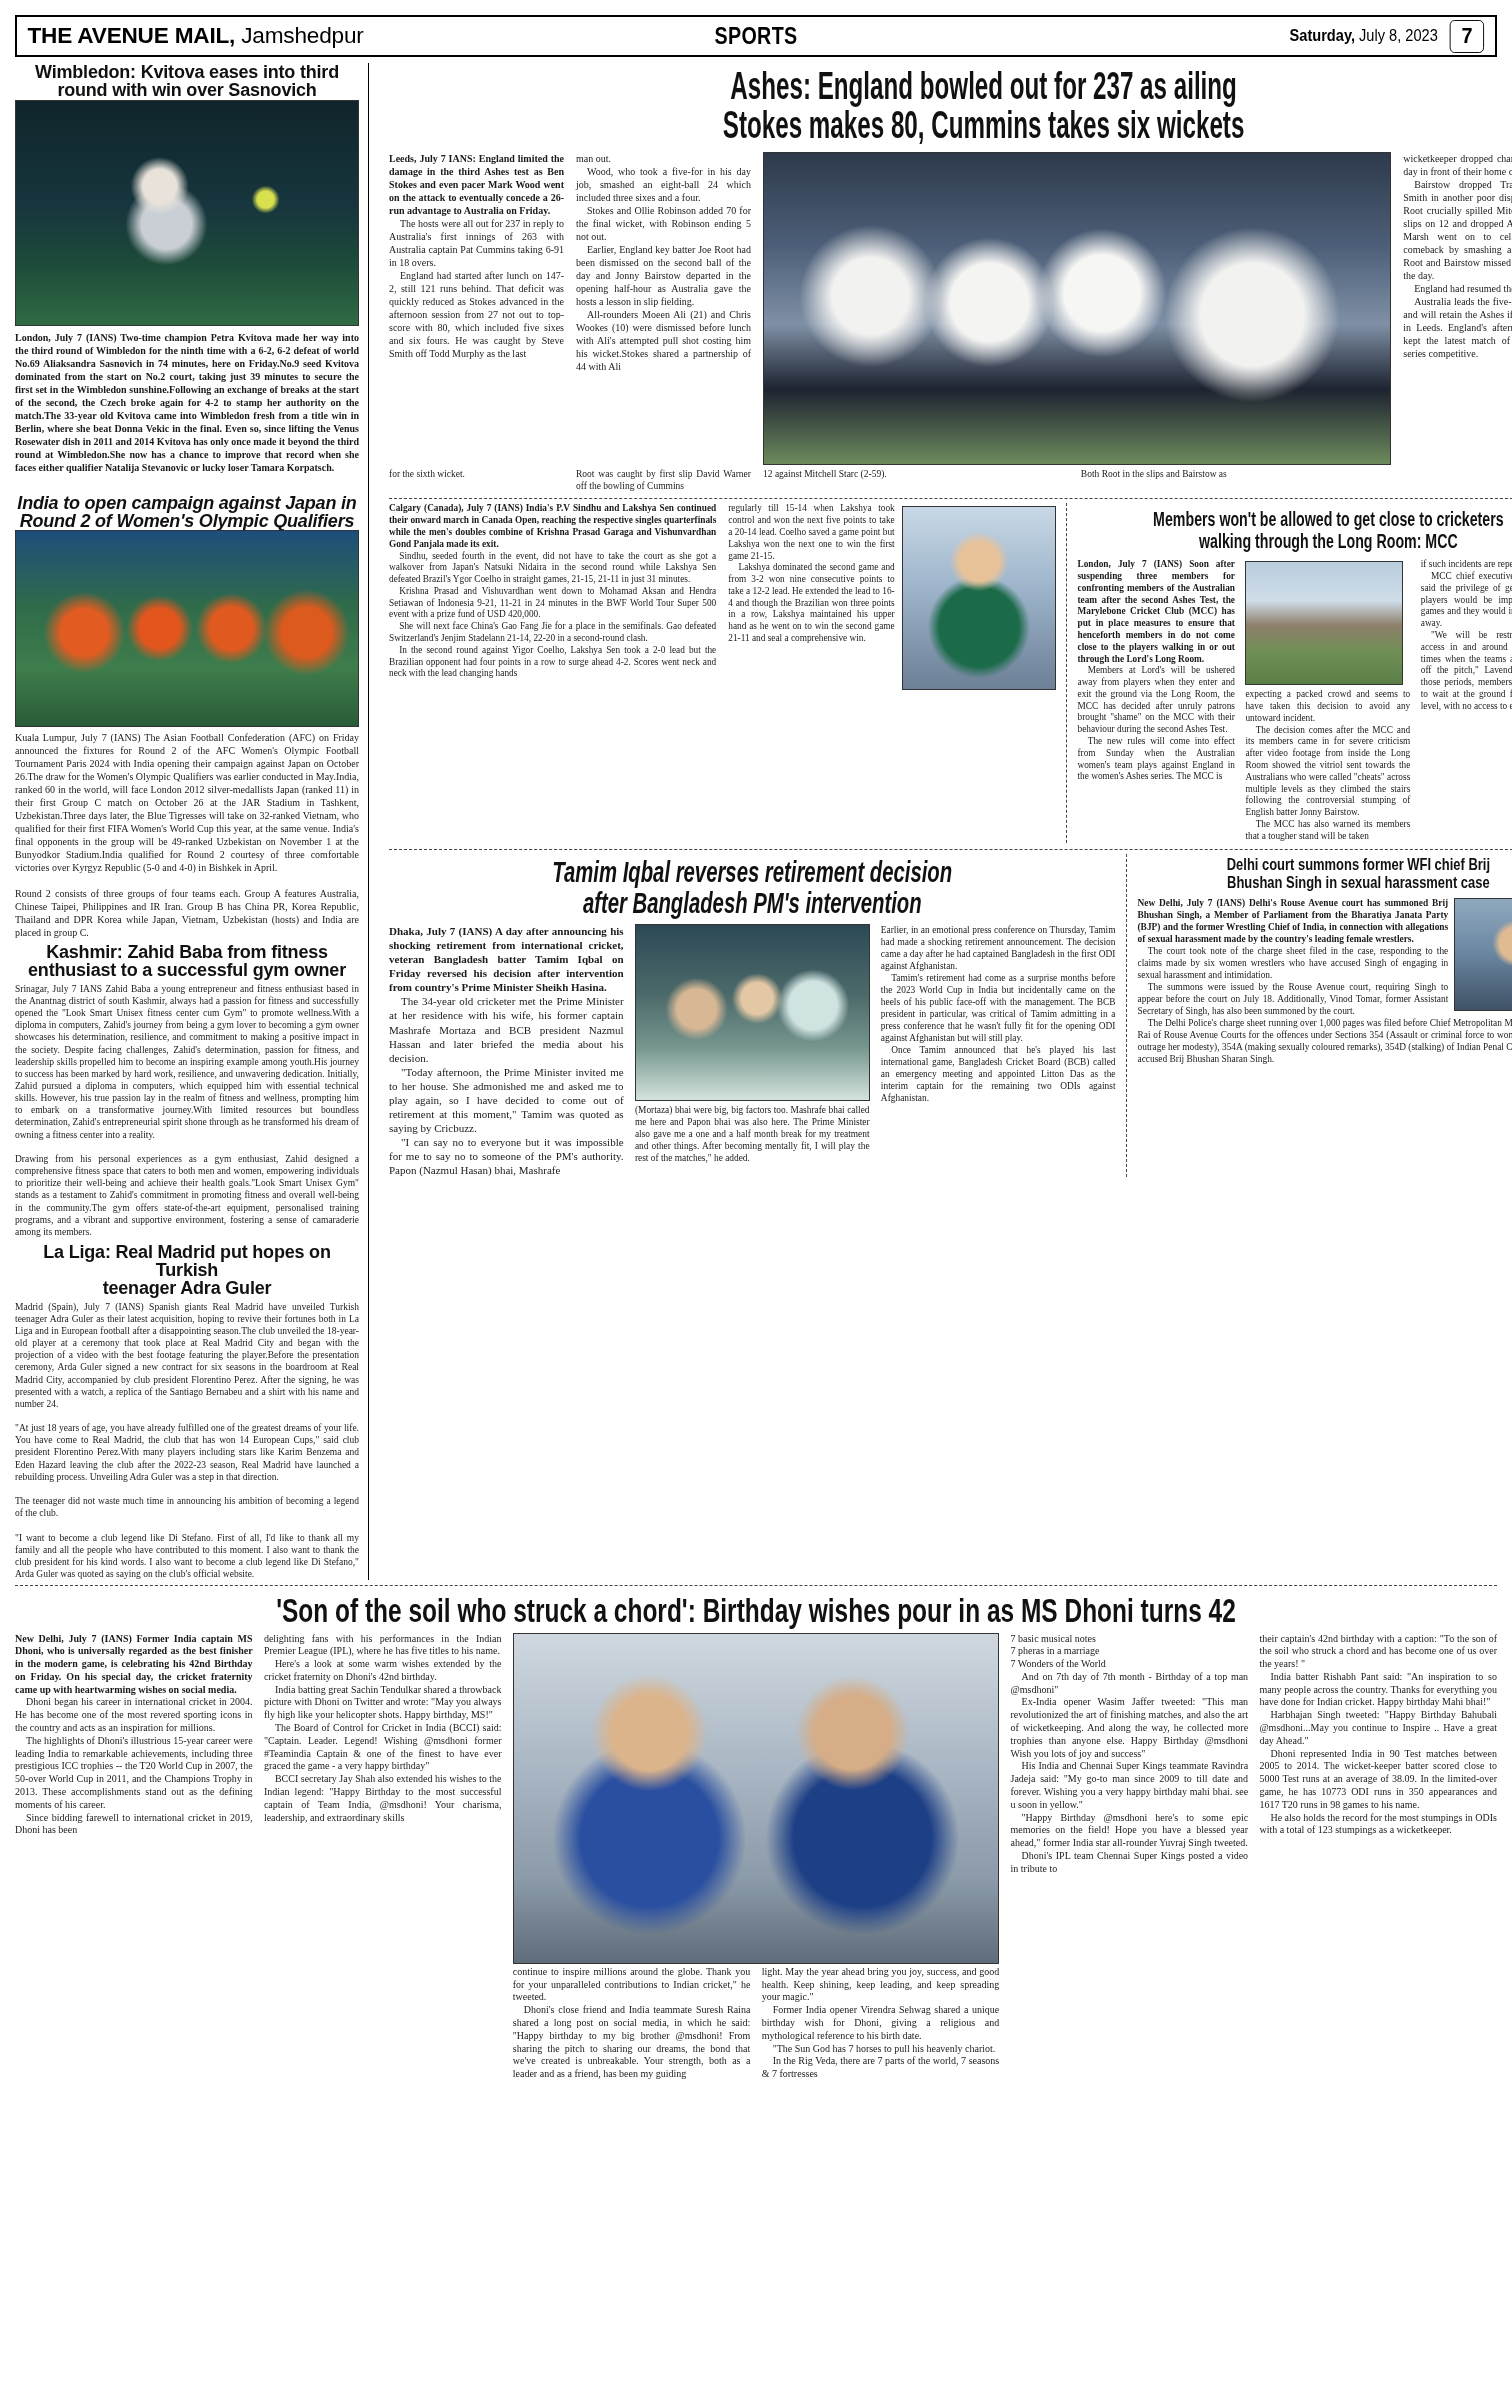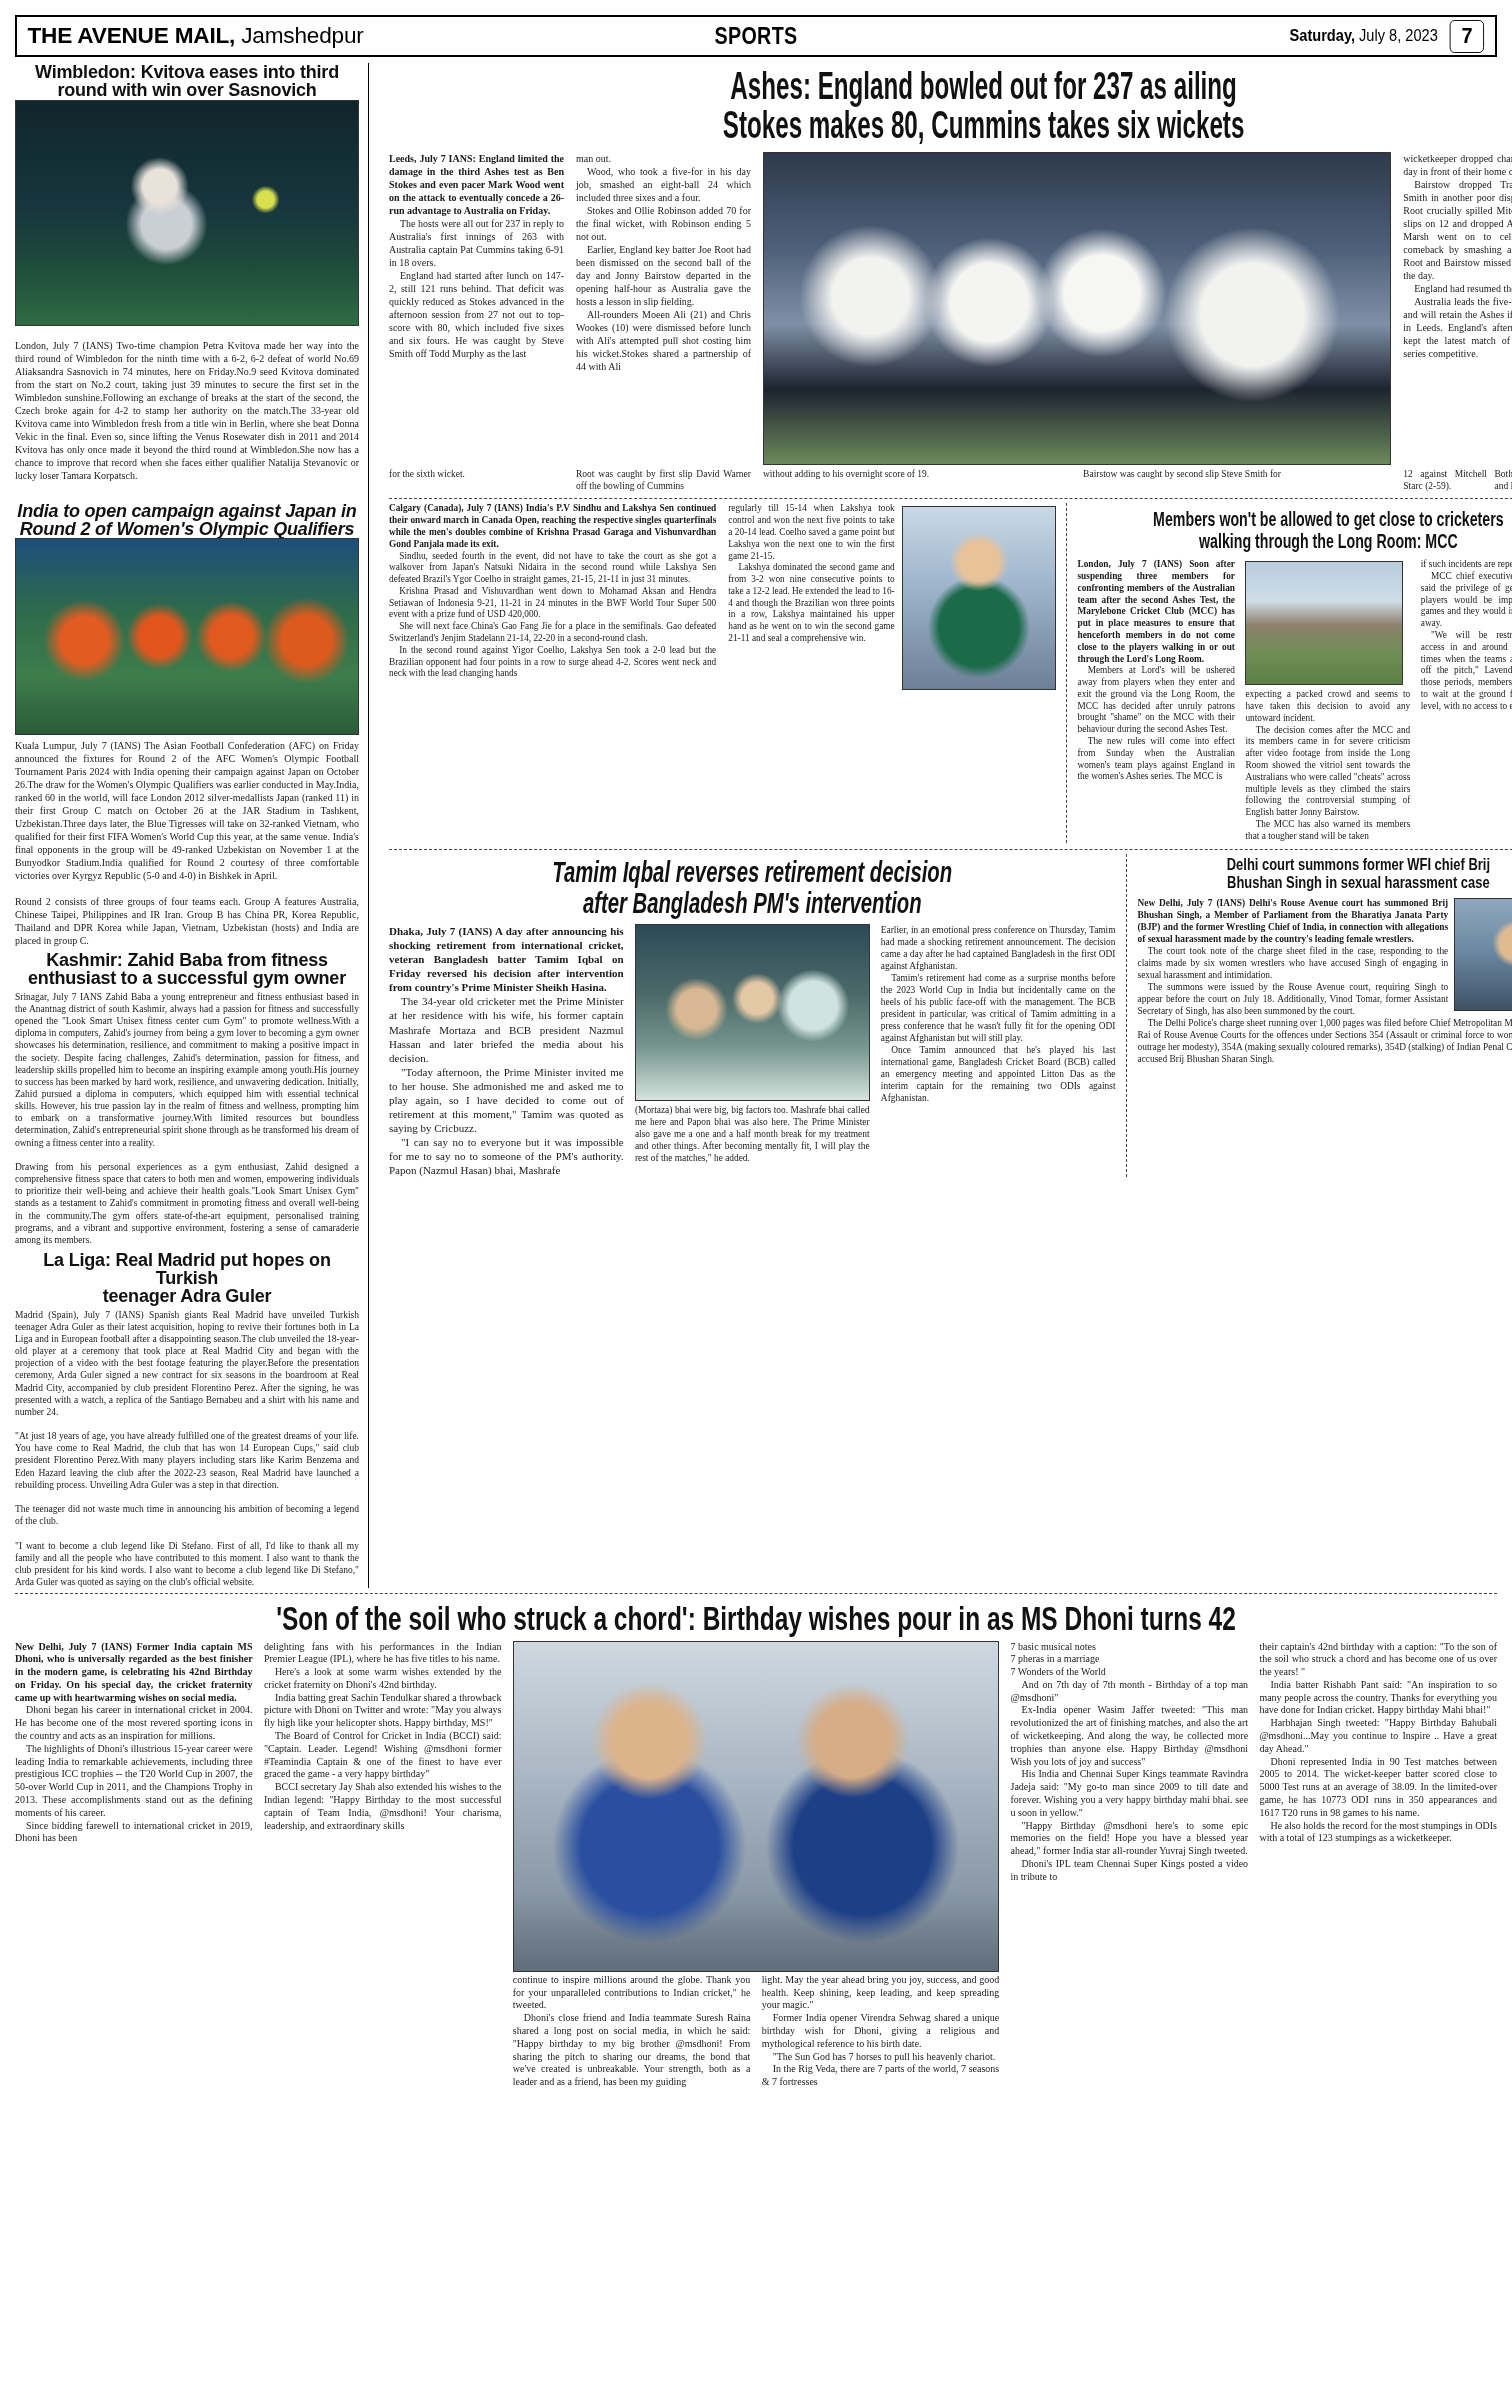--- a/index.html
+++ b/index.html
@@ -149,21 +149,21 @@
   </div>
 </div>
 
 <div class="top-wrap">
 
   <div class="col-left solid-r">
     <div class="hl leadhl">Wimbledon: Kvitova eases into third round with win over Sasnovich</div>
     <div class="photo" id="wimb-photo">
         <div class="ph ph-tennis"></div>
       </div>
-    <div class="body-txt" style="font-size:10px;line-height:1.3;margin-top:13px;">
+    <div class="body-txt" style="font-size:10px;line-height:1.3;margin-top:5px;font-weight:bold;">
       <p class="noind">London, July 7 (IANS) Two-time champion Petra Kvitova made her way into the third round of Wimbledon for the ninth time with a 6-2, 6-2 defeat of world No.69 Aliaksandra Sasnovich in 74 minutes, here on Friday.No.9 seed Kvitova dominated from the start on No.2 court, taking just 39 minutes to secure the first set in the Wimbledon sunshine.Following an exchange of breaks at the start of the second, the Czech broke again for 4-2 to stamp her authority on the match.The 33-year old Kvitova came into Wimbledon fresh from a title win in Berlin, where she beat Donna Vekic in the final. Even so, since lifting the Venus Rosewater dish in 2011 and 2014 Kvitova has only once made it beyond the third round at Wimbledon.She now has a chance to improve that record when she faces either qualifier Natalija Stevanovic or lucky loser Tamara Korpatsch.</p>
     </div>
 
     <div class="hl leadhl" style="margin-top:20px;font-style:italic;">India to open campaign against Japan in Round 2 of Women's Olympic Qualifiers</div>
     <div class="photo" id="india-photo">
         <div class="ph ph-football"></div>
       </div>
     <div class="body-txt" style="font-size:10px;line-height:1.3;margin-top:3.8px;white-space:pre-line;">Kuala Lumpur, July 7 (IANS) The Asian Football Confederation (AFC) on Friday announced the fixtures for Round 2 of the AFC Women's Olympic Football Tournament Paris 2024 with India opening their campaign against Japan on October 26.The draw for the Women's Olympic Qualifiers was earlier conducted in May.India, ranked 60 in the world, will face London 2012 silver-medallists Japan (ranked 11) in their first Group C match on October 26 at the JAR Stadium in Tashkent, Uzbekistan.Three days later, the Blue Tigresses will take on 32-ranked Vietnam, who qualified for their first FIFA Women's World Cup this year, at the same venue. India's final opponents in the group will be 49-ranked Uzbekistan on November 1 at the Bunyodkor Stadium.India qualified for Round 2 courtesy of three comfortable victories over Kyrgyz Republic (5-0 and 4-0) in Bishkek in April.
 
 Round 2 consists of three groups of four teams each. Group A features Australia, Chinese Taipei, Philippines and IR Iran. Group B has China PR, Korea Republic, Thailand and DPR Korea while Japan, Vietnam, Uzbekistan (hosts) and India are placed in group C.</div>
@@ -215,24 +215,20 @@
           <p class="noind">wicketkeeper dropped chances on the first day in front of their home crowd.</p>
           <p>Bairstow dropped Travis Head and Smith in another poor display of keeping. Root crucially spilled Mitch Marsh in the slips on 12 and dropped Alex Carey on 4. Marsh went on to celebrate his test comeback by smashing a run-a-ball 118. Root and Bairstow missed five chances on the day.</p>
           <p>England had resumed the day on 68-3.</p>
           <p>Australia leads the five-match series 2-0 and will retain the Ashes if it avoids defeat in Leeds. England's afternoon attack has kept the latest match of a thrilling test series competitive.</p>
         </div>
       </div>
 
       <div style="display:grid;grid-template-columns:175px 175px 1fr 175px;gap:0 12px;font-size:9.5px;line-height:1.28;">
         <div class="body-txt">for the sixth wicket.</div>
         <div class="body-txt">Root was caught by first slip David Warner off the bowling of Cummins</div>
-        <div style="display:grid;grid-template-columns:1fr 1fr;gap:0 12px;">
-          <div class="body-txt">without adding to his overnight score of 19.</div>
-          <div class="body-txt">Bairstow was caught by second slip Steve Smith for</div>
-        </div>
         <div style="display:grid;grid-template-columns:1fr 1fr;gap:0 7.5px;">
           <div class="body-txt">12 against Mitchell Starc (2-59).</div>
           <div class="body-txt">Both Root in the slips and Bairstow as</div>
         </div>
       </div>
     </div>
 
     <div style="border-top:1.5px dashed #444;margin-top:6px;padding-top:4.5px;">
       <div class="mid-two">
 

